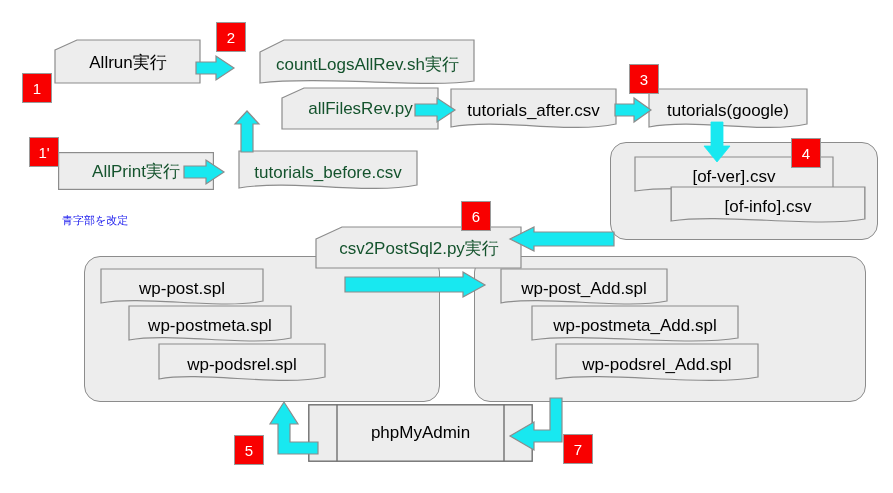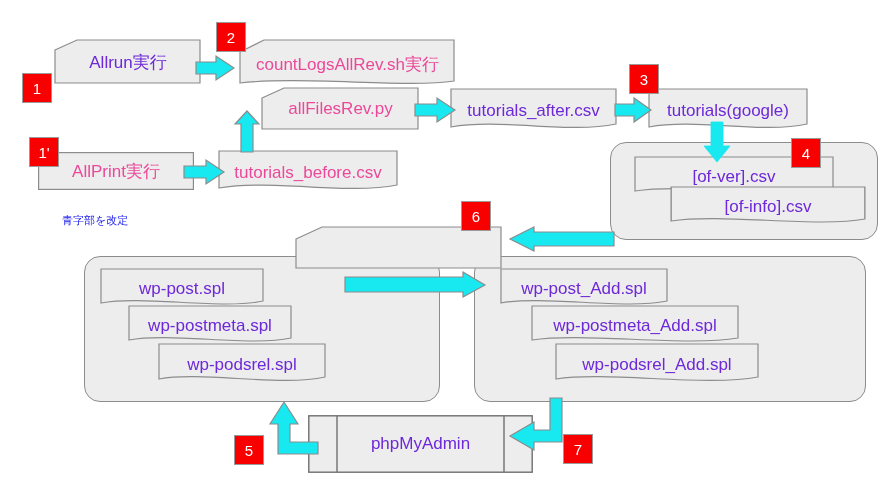--- a/index.html
+++ b/index.html
@@ -17,24 +17,24 @@
     background: #ffffff;
     overflow: hidden;
   }
   .node {
     position: absolute;
     box-sizing: border-box;
     display: flex;
     align-items: center;
     justify-content: center;
     font-size: 17px;
-    color: #6d28d9;
+    color: #000000;
     white-space: nowrap;
   }
-  .node.blue { color: #ec4899; }
+  .node.blue { color: #14532d; margin-left: 20px; }
   .node .lbl { position: relative; z-index: 3; padding: 0 6px; }
   .shape-svg {
     position: absolute;
     left: 0; top: 0;
     width: 100%;
     height: 100%;
     z-index: 1;
     overflow: visible;
   }
   .badge {
@@ -179,20 +179,21 @@
     <svg class="shape-svg" viewBox="0 0 170 42" preserveAspectRatio="none">
       <path d="M1,1 L169,1 L169,33 C128,42 44,27 1,35 Z" fill="#ededed" stroke="#8c8c8c" stroke-width="1.2"></path>
     </svg>
     <span class="lbl">[of-info].csv</span>
   </div>
 
   <div class="node blue" style="left:296px; top:227px; width:206px; height:42px; z-index:5;">
     <svg class="shape-svg" viewBox="0 0 206 42" preserveAspectRatio="none">
       <polygon points="0,12 26,0 205,0 205,41 0,41" fill="#ededed" stroke="#8c8c8c" stroke-width="1.2"></polygon>
     </svg>
+    <span class="lbl">csv2PostSql2.py実行</span>
   </div>
 
   <div class="node" style="left:100px; top:268px; width:164px; height:42px; z-index:2;">
     <svg class="shape-svg" viewBox="0 0 164 42" preserveAspectRatio="none">
       <path d="M1,1 L163,1 L163,33 C122,42 42,27 1,35 Z" fill="#ededed" stroke="#8c8c8c" stroke-width="1.2"></path>
     </svg>
     <span class="lbl">wp-post.spl</span>
   </div>
 
   <div class="node" style="left:128px; top:305px; width:164px; height:42px; z-index:3;align-items:center;">
@@ -223,21 +224,21 @@
     <span class="lbl">wp-postmeta_Add.spl</span>
   </div>
 
   <div class="node" style="left:555px; top:343px; width:204px; height:44px; z-index:4;">
     <svg class="shape-svg" viewBox="0 0 204 44" preserveAspectRatio="none">
       <path d="M1,1 L203,1 L203,34 C152,44 52,28 1,36 Z" fill="#ededed" stroke="#8c8c8c" stroke-width="1.2"></path>
     </svg>
     <span class="lbl">wp-podsrel_Add.spl</span>
   </div>
 
-  <div class="node" style="left:308px; top:415px; width:225px; height:58px; z-index:5;">
+  <div class="node" style="left:308px; top:404px; width:225px; height:58px; z-index:5;">
     <svg class="shape-svg" viewBox="0 0 225 58" preserveAspectRatio="none">
       <rect x="0.8" y="0.8" width="223.4" height="56.4" fill="#ededed" stroke="#6f6f6f" stroke-width="1.4"></rect>
       <line x1="29" y1="0.8" x2="29" y2="57.2" stroke="#6f6f6f" stroke-width="1.4"></line>
       <line x1="196" y1="0.8" x2="196" y2="57.2" stroke="#6f6f6f" stroke-width="1.4"></line>
     </svg>
     <span class="lbl">phpMyAdmin</span>
   </div>
 
   <div class="badge" style="left:22px; top:73px; width:30px; height:30px;">
     <span>1</span>

